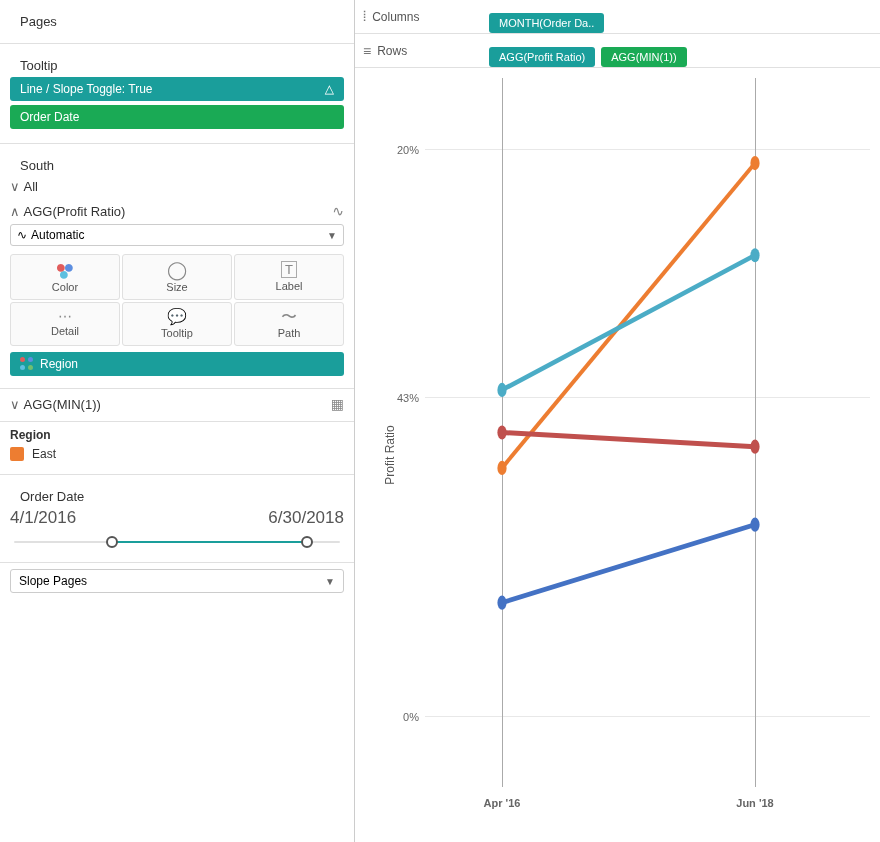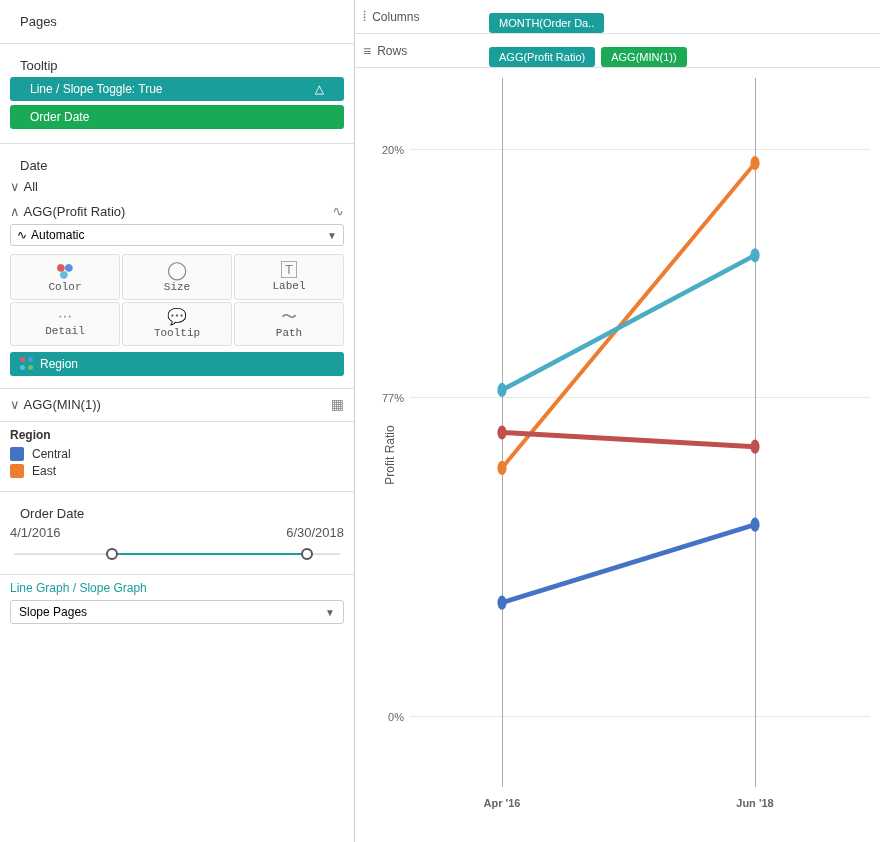--- a/index.html
+++ b/index.html
@@ -30,21 +30,21 @@
     }
 
     
     .filters-section {
       padding: 6px 10px 10px 10px;
       border-bottom: 1px solid #e0e0e0;
     }
 
     .filter-pill {
       border-radius: 3px;
-      padding: 5px 20px;
+      padding: 5px 10px;
       margin-bottom: 4px;
       font-size: 12px;
       color: #fff;
       display: flex;
       align-items: center;
       justify-content: space-between;
       cursor: pointer;
     }
 
     .filter-pill.teal { background: #1a9e9b; }
@@ -123,21 +123,20 @@
 
     .marks-icon-cell .icon-symbol {
       font-size: 18px;
       margin-bottom: 2px;
       line-height: 1;
     }
 
     .marks-icon-cell .icon-label {
       font-size: 11px;
       color: #555;
-      font-family: Liberation Mono, monospace;
     }
 
     .region-pill {
       background: #1a9e9b;
       color: #fff;
       border-radius: 3px;
       padding: 5px 10px;
       font-size: 12px;
       display: flex;
       align-items: center;
@@ -207,21 +206,21 @@
 
     
     .date-section {
       padding: 6px 10px 10px 10px;
       border-bottom: 1px solid #e0e0e0;
     }
 
     .date-range-row {
       display: flex;
       justify-content: space-between;
-      font-size: 13px;
+      font-size: 17px;
       color: #555;
       margin-bottom: 4px;
     }
 
     .slider-container {
       position: relative;
       height: 20px;
       margin: 0 4px;
     }
 
@@ -341,21 +340,21 @@
     .chart-inner {
       position: absolute;
       left: 55px;
       right: 10px;
       top: 10px;
       bottom: 55px;
     }
 
     .grid-line {
       position: absolute;
-      left: 0;
+      left: 15px;
       right: 0;
       border-top: 1px solid #e8e8e8;
     }
 
     .y-tick-label {
       position: absolute;
       right: 100%;
       padding-right: 6px;
       font-size: 11px;
       color: #666;
@@ -402,21 +401,21 @@
     <div class="filter-pill teal">
       <span>Line / Slope Toggle: True</span>
       <span>△</span>
     </div>
     <div class="filter-pill green">
       <span>Order Date</span>
     </div>
   </div>
 
   <div class="marks-section">
-    <div class="section-header">Date</div>
+    <div class="section-header">South</div>
     <div class="marks-all">
       <span class="chevron">∨</span>
       <span>All</span>
     </div>
 
     <div class="marks-agg">
       <div class="marks-agg-header">
         <div class="left">
           <span class="chevron">∧</span>
           <span>AGG(Profit Ratio)</span>
@@ -485,45 +484,40 @@
         <span style="color:#666;">∨</span>
         <span>AGG(MIN(1))</span>
       </div>
       <span style="font-size:14px; color:#888;">▦</span>
     </div>
   </div>
 
   <div class="legend-section">
     <div class="legend-title">Region</div>
     <div class="legend-item">
-      <div class="legend-color-box" style="background:#4472c4;"></div>
-      <span>Central</span>
-    </div>
-    <div class="legend-item">
       <div class="legend-color-box" style="background:#ed7d31;"></div>
       <span>East</span>
     </div>
   </div>
 
   <div class="date-section">
     <div class="section-header">Order Date</div>
     <div class="date-range-row">
       <span>4/1/2016</span>
       <span>6/30/2018</span>
     </div>
     <div class="slider-container">
       <div class="slider-track"></div>
       <div class="slider-fill"></div>
       <div class="slider-thumb left"></div>
       <div class="slider-thumb right"></div>
     </div>
   </div>
 
   <div class="linegraph-section">
-    <div class="linegraph-title">Line Graph / Slope Graph</div>
     <div class="linegraph-dropdown">
       <span>Slope Pages</span>
       <span style="font-size:10px; color:#666;">▼</span>
     </div>
   </div>
 
 </div>
 
 <div class="right-panel">
 
@@ -547,21 +541,21 @@
   <div class="chart-area">
 
     <div style="position:absolute; left:5px; top:50%; transform:translateY(-50%) rotate(-90deg); font-size:12px; color:#555; white-space:nowrap; transform-origin:center;">Profit Ratio</div>
 
     <div class="chart-inner" id="chart-inner">
 
       <div class="grid-line" style="top:10%;">
         <span class="y-tick-label">20%</span>
       </div>
       <div class="grid-line" style="top:45%;">
-        <span class="y-tick-label">77%</span>
+        <span class="y-tick-label">43%</span>
       </div>
       <div class="grid-line" style="top:90%;">
         <span class="y-tick-label">0%</span>
       </div>
 
       <div class="vertical-line" style="left:20%;"></div>
       <div class="vertical-line" style="left:75%;"></div>
 
       <span class="x-tick-label" style="left:20%;">Apr '16</span>
       <span class="x-tick-label" style="left:75%;">Jun '18</span>

